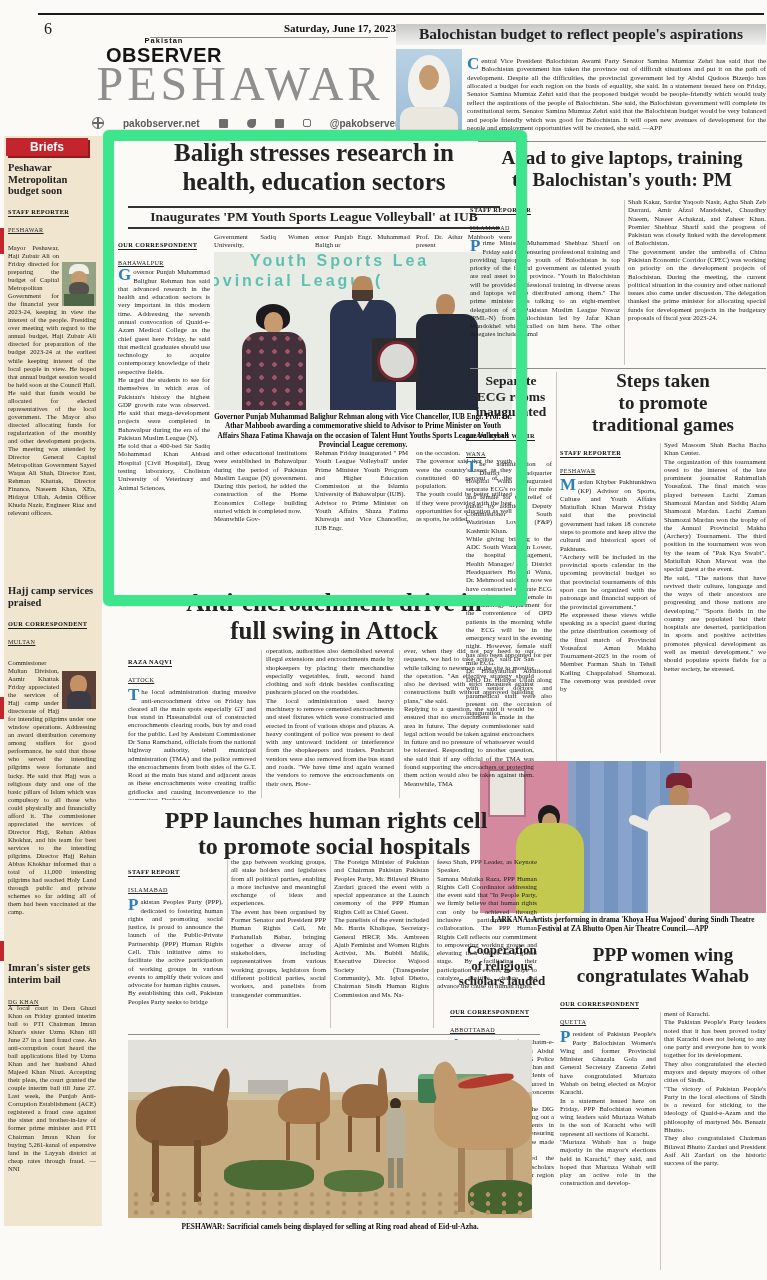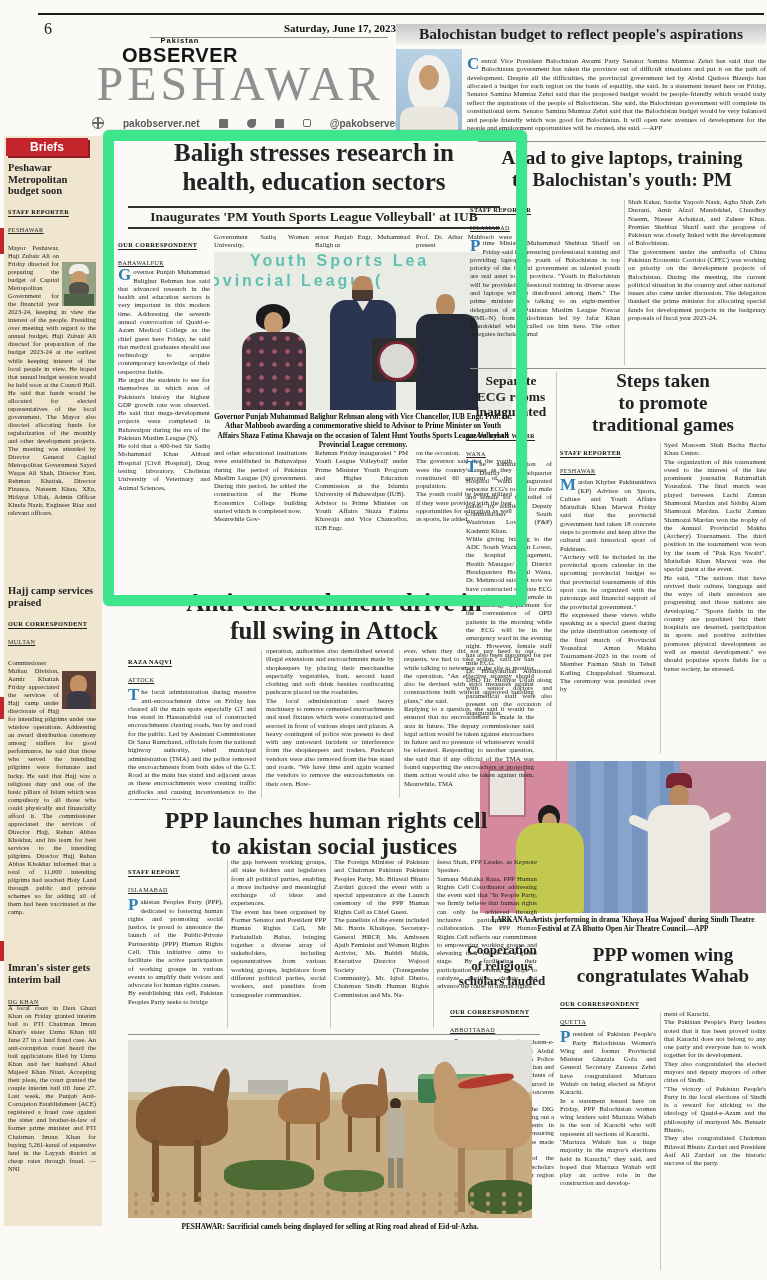--- a/index.html
+++ b/index.html
@@ -29,21 +29,21 @@
 </head>
 <body>
 
 <div id="page">
 
   <div class="abs" style="left:38px;top:13px;width:726px;height:2px;background:#1a1a1a;"></div>
   <div class="abs" style="left:44px;top:20px;font-size:16px;color:#222;">6</div>
   <div class="abs" style="left:240px;top:22px;width:200px;text-align:center;font-weight:700;font-size:11px;color:#111;">Saturday, June 17, 2023</div>
   <div class="hr" style="left:150px;top:37px;width:238px;"></div>
 
-  <div class="abs" style="left:114px;top:36px;width:132px;text-align:center;font-family:'Liberation Sans',sans-serif;">
+  <div class="abs" style="left:98px;top:36px;width:132px;text-align:center;font-family:'Liberation Sans',sans-serif;">
     <div style="font-size:7.5px;font-weight:700;letter-spacing:1px;color:#111;">Pakistan</div>
     <div style="font-size:20px;font-weight:700;letter-spacing:.5px;color:#151515;line-height:1;">OBSERVER</div>
   </div>
 
   <div class="abs" style="left:52px;top:60px;width:376px;text-align:center;font-size:48px;font-weight:400;color:#8f8f8f;letter-spacing:4px;line-height:1;">PESHAWAR</div>
 
   <div class="abs" style="left:92px;top:117px;display:flex;align-items:center;gap:19px;">
     <span class="globe"></span>
     <span class="soc-txt">pakobserver.net</span>
     <span class="sq"></span>
@@ -258,21 +258,21 @@
     <span class="dc">T</span><span>he local administration during massive anti-encroachment drive on Friday has cleared all the main spots especially GT and bus stand in Hassanabdal out of constructed encroachments clearing roads, bus by and road for the public. Led by Assistant Commissioner Dr Sana Ramchand, officials from the national highway authority, tehsil municipal administration (TMA) and the police removed the encroachments from both sides of the G.T. Road at the main bus stand and adjacent areas as these encroachments were creating traffic gridlocks and causing inconvenience to the commuters. During the</span>
   </div>
   <div class="abs body-t" style="left:266px;top:647px;width:128px;height:153px;">operation, authorities also demolished several illegal extensions and encroachments made by shopkeepers by placing their merchandise especially vegetables, fruit, second hand clothing and soft drink besides confiscating pushcarts placed on the roadsides.
 The local administration used heavy machinery to remove cemented encroachments and steel fixtures which were constructed and erected in front of various shops and plazas. A heavy contingent of police was present to deal with any untoward incident or interference from the shopkeepers and traders. Pushcart vendors were also removed from the bus stand and roads. "We have time and again warned the vendors to remove the encroachments on their own. How-</div>
   <div class="abs body-t" style="left:404px;top:647px;width:130px;height:153px;">ever, when they did not pay heed to our requests, we had to take action," said Dr San while talking to newsmen at the site to monitor the operation. "An effective strategy should also be devised with strict measures against constructions built without approved building plans," she said.
 Replying to a question, she said it would be ensured that no encroachment is made in the area in future. The deputy commissioner said legal action would be taken against encroachers in future and no pressure of whatsoever would be tolerated. Responding to another question, she said that if any official of the TMA was found supporting the encroachers or protecting them action would also be taken against them. Meanwhile, TMA</div>
   <div class="vr" style="left:261px;top:650px;height:148px;"></div>
   <div class="vr" style="left:399px;top:650px;height:148px;"></div>
 
   <div class="abs hl" style="left:120px;top:808px;width:412px;font-size:24px;">PPP launches human rights cell</div>
-  <div class="abs hl" style="left:128px;top:834px;width:412px;font-size:24px;">to akistan social justices</div>
+  <div class="abs hl" style="left:128px;top:834px;width:412px;font-size:24px;">to promote social hospitals</div>
   <div class="abs" style="left:128px;top:860px;">
     <span class="by">STAFF REPORT</span><br>
     <span class="dl">ISLAMABAD</span>
   </div>
   <div class="abs body-t" style="left:128px;top:890px;width:95px;height:140px;">
     <span class="dc">P</span><span>akistan Peoples Party (PPP), dedicated to fostering human rights and promoting social justice, is proud to announce the launch of the Public-Private Partnership (PPP) Human Rights Cell. This initiative aims to facilitate the active participation of working groups in various events to amplify their voices and advocate for human rights causes.
 By establishing this cell, Pakistan Peoples Party seeks to bridge</span>
   </div>
   <div class="abs body-t" style="left:231px;top:858px;width:95px;height:172px;">the gap between working groups, all stake holders and legislators from all political parties, enabling a more inclusive and meaningful exchange of ideas and experiences.
 The event has been organised by Former Senator and President PPP Human Rights Cell, Mr Farhatullah Babar, bringing together a diverse array of stakeholders, including representatives from various working groups, legislators from different political parties, social workers, and panelists from transgender communities.</div>

